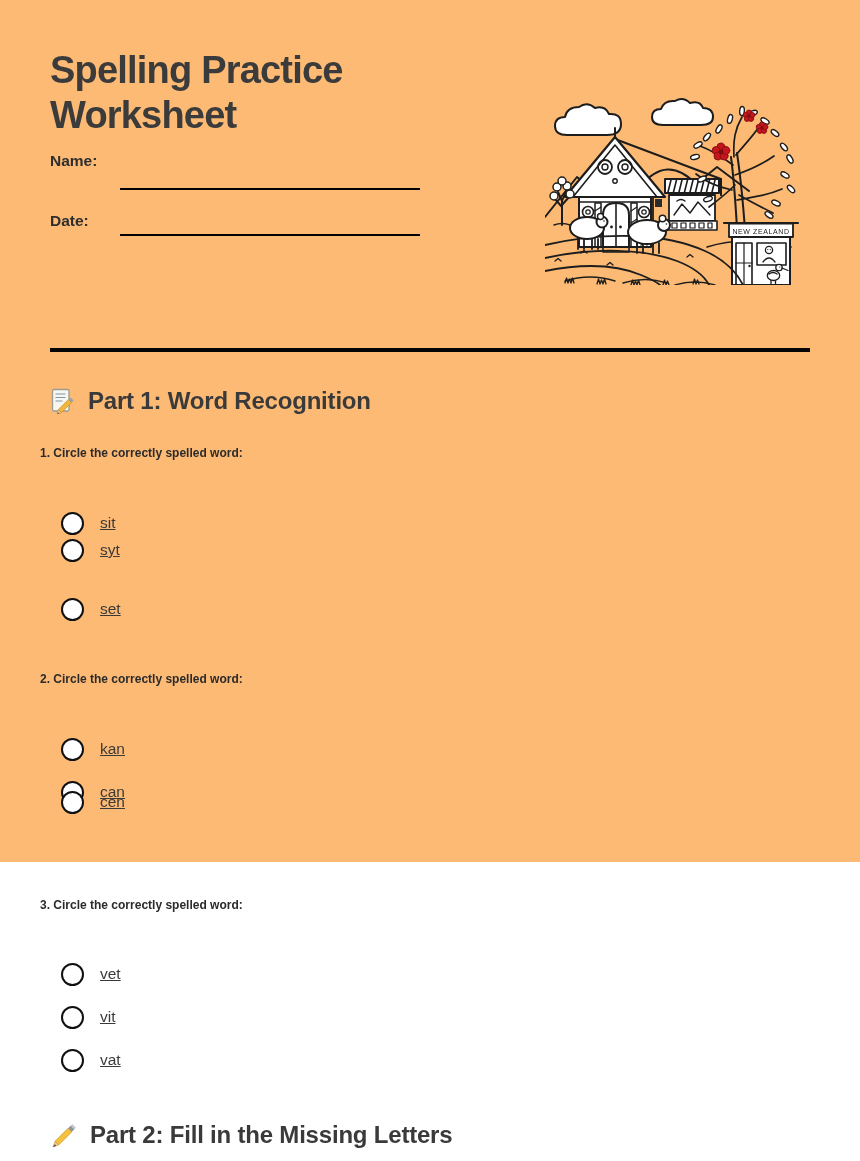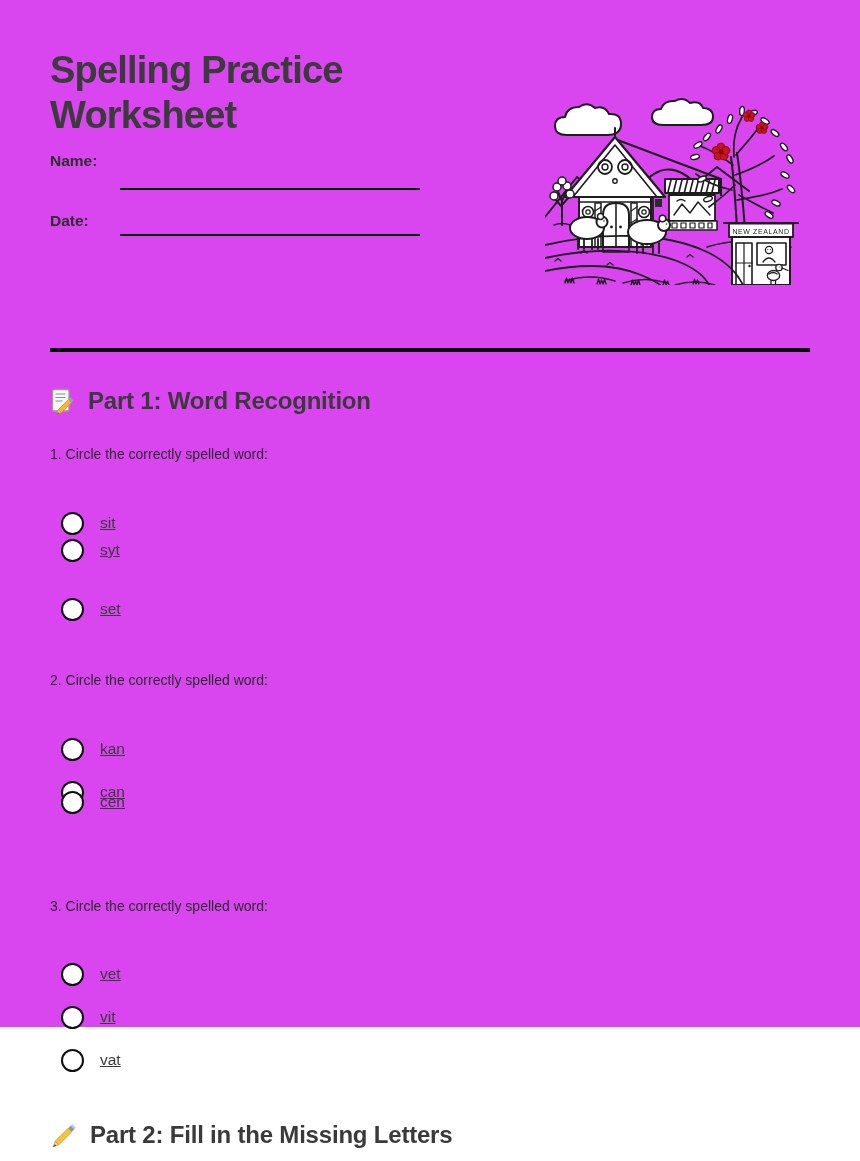--- a/index.html
+++ b/index.html
@@ -1,36 +1,36 @@
 <!DOCTYPE html>
 <html><head>
 <meta charset="utf-8">
 <style>
   html,body{margin:0;padding:0;background:#ffffff;}
   body{width:860px;height:1161px;overflow:hidden;font-family:"Liberation Sans",sans-serif;}
-  .page{position:relative;width:860px;height:1027px;background:#d946ef;}
+  .page{position:relative;width:860px;height:862px;background:#fdba74;}
 
   .page-title{position:absolute;left:50px;top:48px;width:410px;margin:0;
     font-size:38px;line-height:45px;font-weight:700;color:#3b3b3b;letter-spacing:-0.8px;}
 
   .field-label{position:absolute;left:50px;font-size:15.5px;font-weight:700;color:#2e2e2e;}
   .field-line{position:absolute;left:120px;width:300px;height:20px;border-bottom:2.5px solid #000;}
   .name-label{top:152px;} .name-line{top:168px;}
   .date-label{top:212px;} .date-line{top:214px;}
 
   .illustration{position:absolute;left:545px;top:95px;width:266px;height:190px;}
 
   .divider{position:absolute;left:50px;top:348px;width:760px;height:3.5px;background:#050505;}
 
   .section-heading{position:absolute;left:50px;display:flex;align-items:center;gap:11px;}
   .section-heading .icon{flex:0 0 auto;display:block;}
   .section-title{font-size:24px;font-weight:700;color:#3a3a3a;letter-spacing:-0.2px;line-height:30px;}
   .heading-1{top:386px;} .heading-2{top:1120px;text-align:center;}
 
-  .prompt{position:absolute;left:50px;font-size:14px;font-weight:400;color:#2b2b2b;}
+  .prompt{position:absolute;left:40px;font-size:12px;font-weight:700;color:#2b2b2b;}
   .prompt-1{top:446px;} .prompt-2{top:672px;text-align:center;} .prompt-3{top:898px;}
 
   .option{position:absolute;left:61px;height:24px;display:flex;align-items:center;gap:16px;}
   .radio{width:23px;height:23px;box-sizing:border-box;border:2.6px solid #101010;border-radius:50%;background:#fff;}
   .option-label{font-size:15.5px;color:#3a3a3a;text-decoration:underline;}
   .o11{top:511px;} .o12{top:538px;} .o13{top:597px;}
   .o21{top:737px;} .o22{top:780px;} .o23{top:782px;margin-top:8px;}
   .o31{top:962px;} .o32{top:1005px;} .o33{top:1048px;}
 </style>
 </head>

